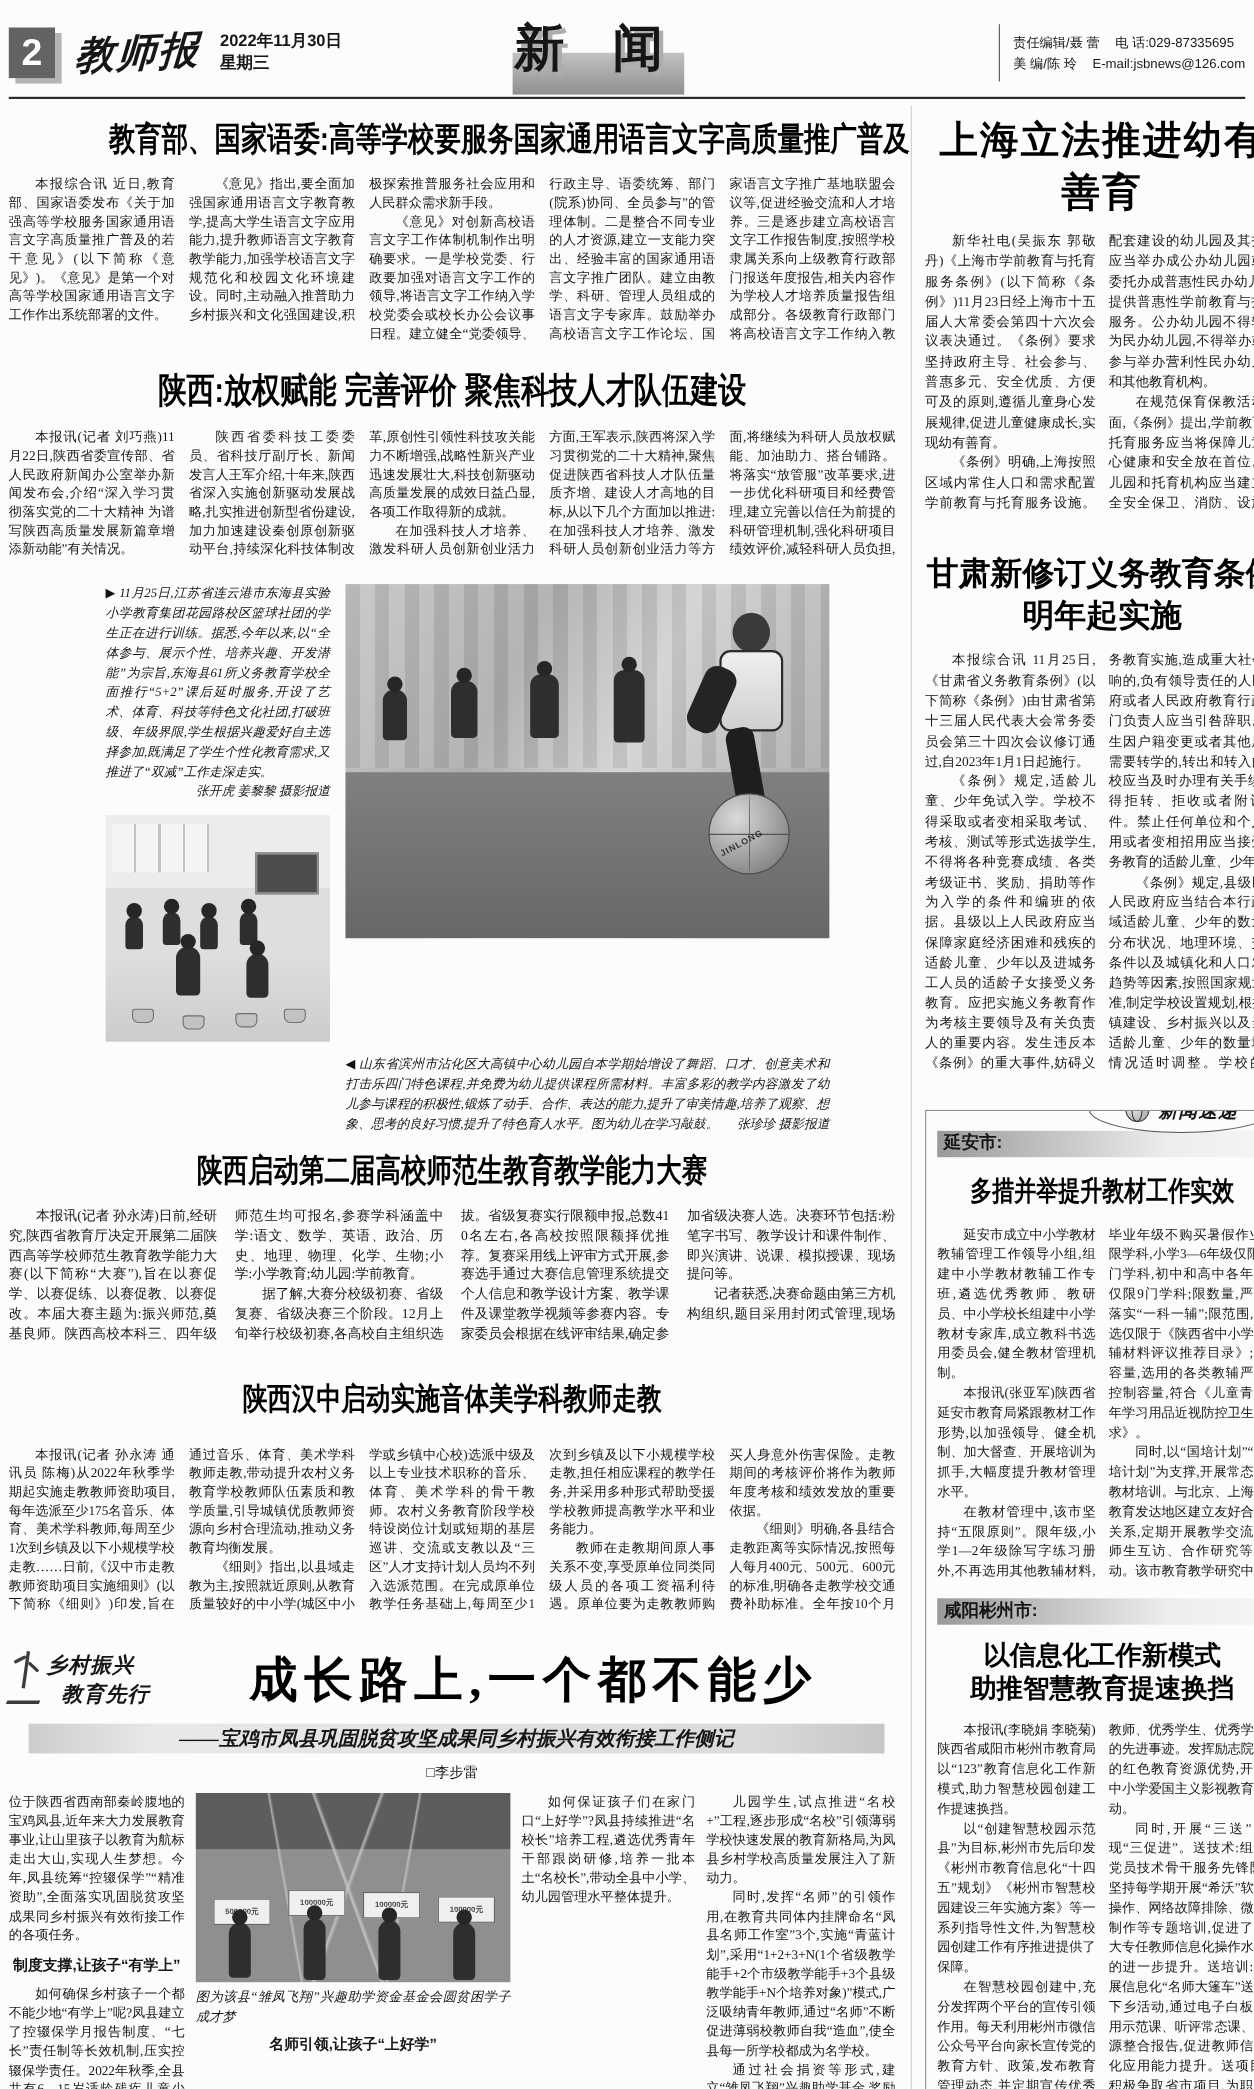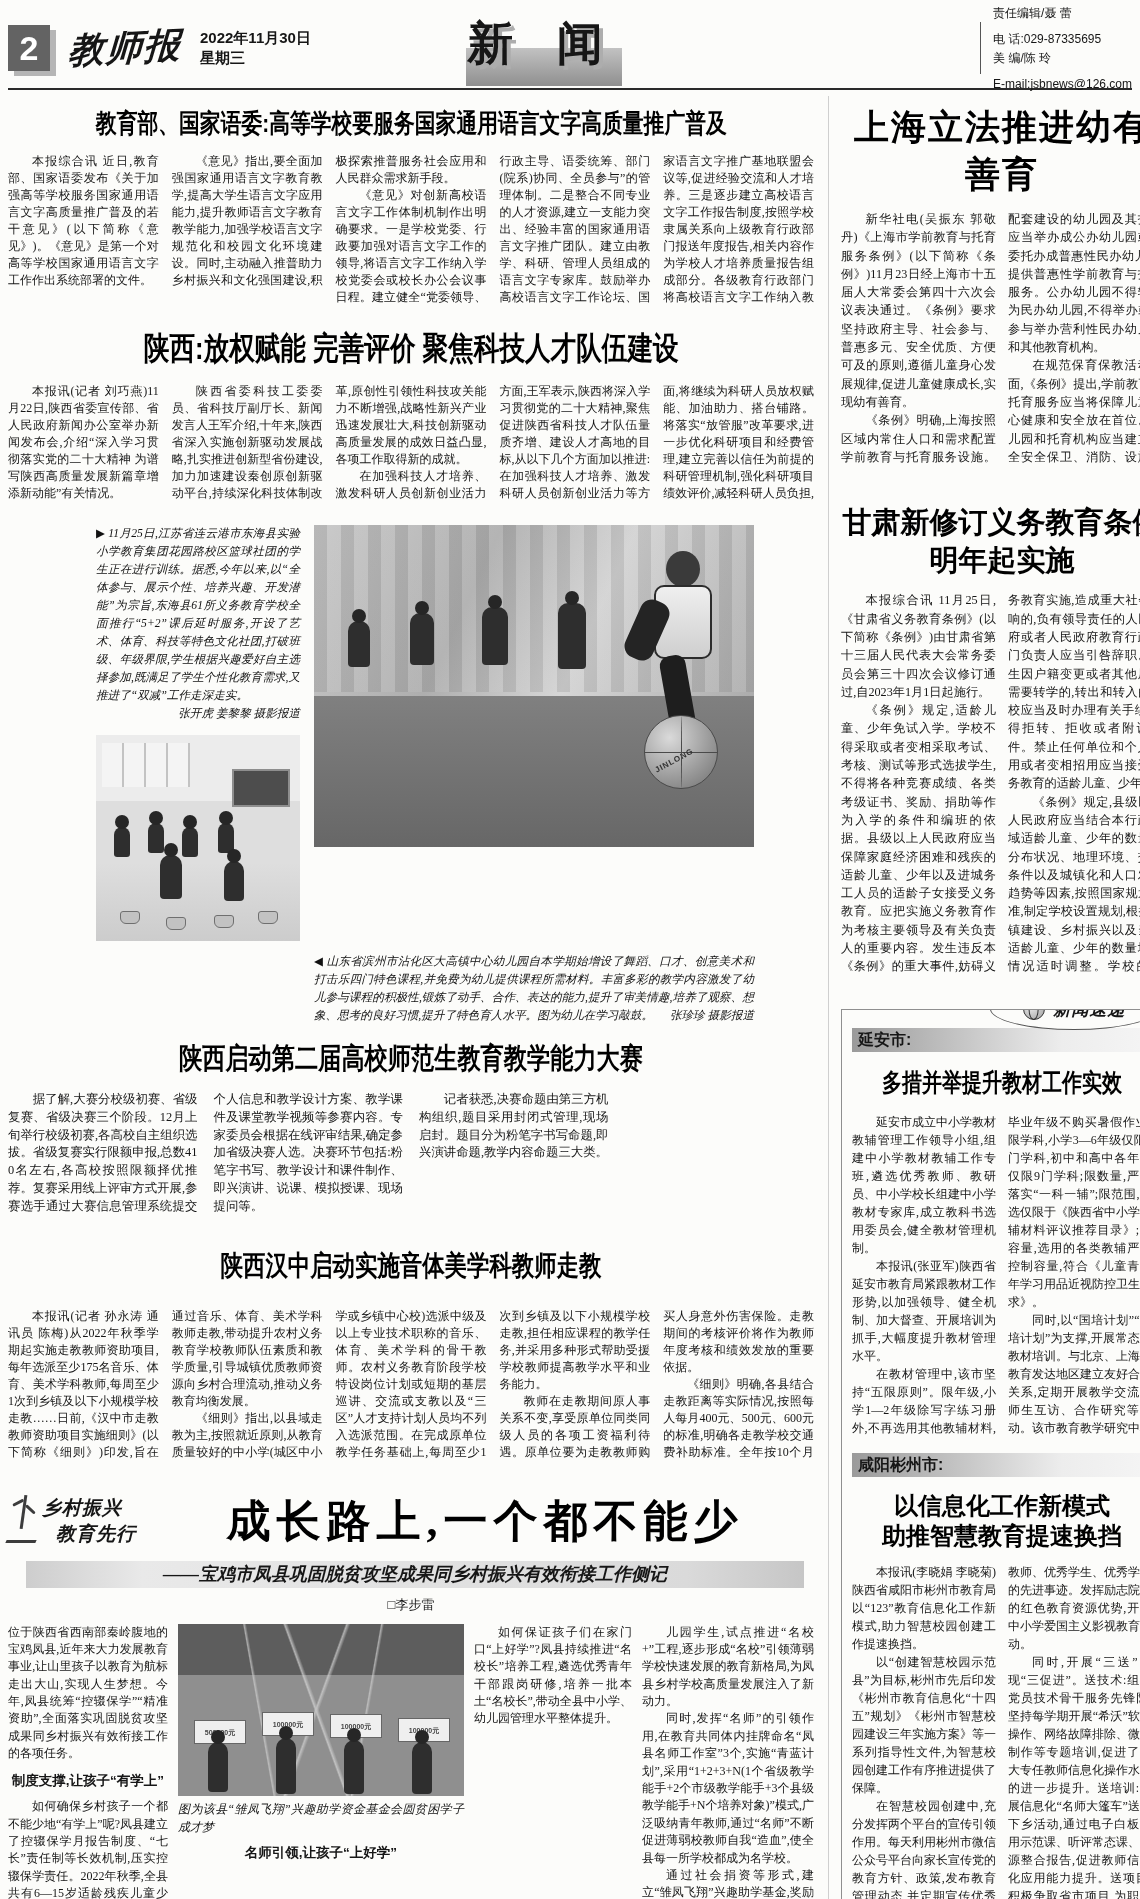--- a/index.html
+++ b/index.html
@@ -18,38 +18,38 @@
   .masthead { font:900 36px/40px "Liberation Serif",serif; font-style:italic; transform:rotate(-3deg) skewX(-6deg);
     letter-spacing:2px; margin:0 18px 0 4px; }
   .dateblk { font:700 15px/1.35 "Liberation Sans",sans-serif; }
   .secwrap { position:absolute; left:440px; top:6px; width:190px; text-align:center; }
   .secshadow { position:absolute; left:18px; top:34px; width:156px; height:38px; background:linear-gradient(#c2c2c2,#8f8f8f); }
   .sectitle { position:relative; font:900 46px/60px "Liberation Serif",serif; letter-spacing:16px;
     text-shadow:4px 4px 0 #adadad; }
   .editors { margin-left:auto; border-left:1px solid #555; padding-left:12px; height:52px;
     display:flex; flex-direction:column; justify-content:center; gap:7px;
     font:12px/1 "Liberation Sans",sans-serif; }
-  .editors .row { display:flex; gap:14px;flex-direction:column; }
+  .editors .row { display:flex; gap:14px; }
 
   
   .content { display:flex; gap:14px; padding-top:6px; }
   .main { width:806px; flex:none; }
   .sidebar { flex:1; border-left:1px solid #cfcfcf; padding-left:12px; }
 
   
   .hl-sans { font-family:"Liberation Sans","DejaVu Sans",sans-serif; font-weight:900; color:#000; text-align:center; }
   .hl-serif { font-family:"Liberation Serif",serif; font-weight:900; color:#000; text-align:center; }
   .squeeze { display:inline-block; transform:scaleX(.8); transform-origin:center; white-space:nowrap; }
   .cols { column-fill:auto; overflow:hidden; text-align:justify; word-break:break-all; }
   .cols p, .paras p { text-indent:2em; }
   .b5 { column-count:5; column-gap:13px; font-size:12px; line-height:1.42; }
   .b4 { column-count:4; column-gap:16px; font-size:12.4px; line-height:1.45; }
   .b2 { column-count:2; column-gap:12px; font-size:12.2px; line-height:1.5; }
 
-  .a1-hl { font-size:26px; margin:10px 0 12px; }
+  .a1-hl { font-size:30px; margin:10px 0 12px; }
   .a1-body { height:158px; }
   .a2-hl { font-size:32px; margin:16px 0 12px; }
   .a2-body { height:132px; }
   .a3-hl { font-size:29px; margin:14px 0 12px; }
   .a3-body { height:140px; }
   .a4-hl { font-size:28px; margin:16px 0 12px; }
   .a4-body { height:170px;margin-top:23px; }
 
   
   .photoblk { margin:10px 60px 4px 88px; display:grid; grid-template-columns:204px 1fr; gap:12px 14px; }
@@ -218,20 +218,21 @@
           <div class="drum" style="left:162px;top:176px"></div>
         </div>
         <div class="cap cap2wrap">
           <span>◀ 山东省滨州市沾化区大高镇中心幼儿园自本学期始增设了舞蹈、口才、创意美术和打击乐四门特色课程,并免费为幼儿提供课程所需材料。丰富多彩的教学内容激发了幼儿参与课程的积极性,锻炼了动手、合作、表达的能力,提升了审美情趣,培养了观察、想象、思考的良好习惯,提升了特色育人水平。图为幼儿在学习敲鼓。</span>
           <span class="credit">张珍珍 摄影报道</span>
         </div>
       </div>
 
       <h2 class="hl-sans a3-hl"><span class="squeeze">陕西启动第二届高校师范生教育教学能力大赛</span></h2>
       <div class="cols b4 a3-body">
+          <p>本报讯(记者 孙永涛)日前,经研究,陕西省教育厅决定开展第二届陕西高等学校师范生教育教学能力大赛(以下简称“大赛”),旨在以赛促学、以赛促练、以赛促教、以赛促改。本届大赛主题为:振兴师范,奠基良师。陕西高校本科三、四年级师范生均可报名,参赛学科涵盖中学:语文、数学、英语、政治、历史、地理、物理、化学、生物;小学:小学教育;幼儿园:学前教育。</p>
           <p>据了解,大赛分校级初赛、省级复赛、省级决赛三个阶段。12月上旬举行校级初赛,各高校自主组织选拔。省级复赛实行限额申报,总数410名左右,各高校按照限额择优推荐。复赛采用线上评审方式开展,参赛选手通过大赛信息管理系统提交个人信息和教学设计方案、教学课件及课堂教学视频等参赛内容。专家委员会根据在线评审结果,确定参加省级决赛人选。决赛环节包括:粉笔字书写、教学设计和课件制作、即兴演讲、说课、模拟授课、现场提问等。</p>
           <p>记者获悉,决赛命题由第三方机构组织,题目采用封闭式管理,现场启封。题目分为粉笔字书写命题,即兴演讲命题,教学内容命题三大类。</p>
         </div>
 
       <h2 class="hl-sans a4-hl"><span class="squeeze">陕西汉中启动实施音体美学科教师走教</span></h2>
       <div class="cols b5 a4-body">
           <p>本报讯(记者 孙永涛 通讯员 陈梅)从2022年秋季学期起实施走教教师资助项目,每年选派至少175名音乐、体育、美术学科教师,每周至少1次到乡镇及以下小规模学校走教……日前,《汉中市走教教师资助项目实施细则》(以下简称《细则》)印发,旨在通过音乐、体育、美术学科教师走教,带动提升农村义务教育学校教师队伍素质和教学质量,引导城镇优质教师资源向乡村合理流动,推动义务教育均衡发展。</p>
           <p>《细则》指出,以县域走教为主,按照就近原则,从教育质量较好的中小学(城区中小学或乡镇中心校)选派中级及以上专业技术职称的音乐、体育、美术学科的骨干教师。农村义务教育阶段学校特设岗位计划或短期的基层巡讲、交流或支教以及“三区”人才支持计划人员均不列入选派范围。在完成原单位教学任务基础上,每周至少1次到乡镇及以下小规模学校走教,担任相应课程的教学任务,并采用多种形式帮助受援学校教师提高教学水平和业务能力。</p>
           <p>教师在走教期间原人事关系不变,享受原单位同类同级人员的各项工资福利待遇。原单位要为走教教师购买人身意外伤害保险。走教期间的考核评价将作为教师年度考核和绩效发放的重要依据。</p>
           <p>《细则》明确,各县结合走教距离等实际情况,按照每人每月400元、500元、600元的标准,明确各走教学校交通费补助标准。全年按10个月计算,寒、暑假不予补助。实施走教教师资助政策后,各地原出台的教师相关补助政策等应当继续实施。</p>

